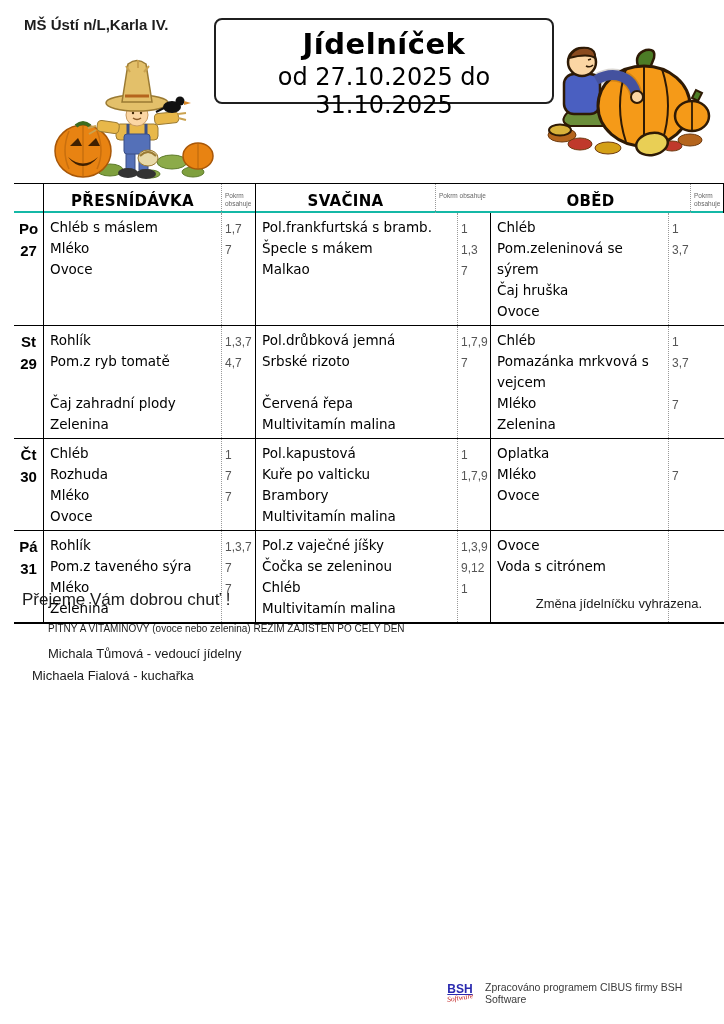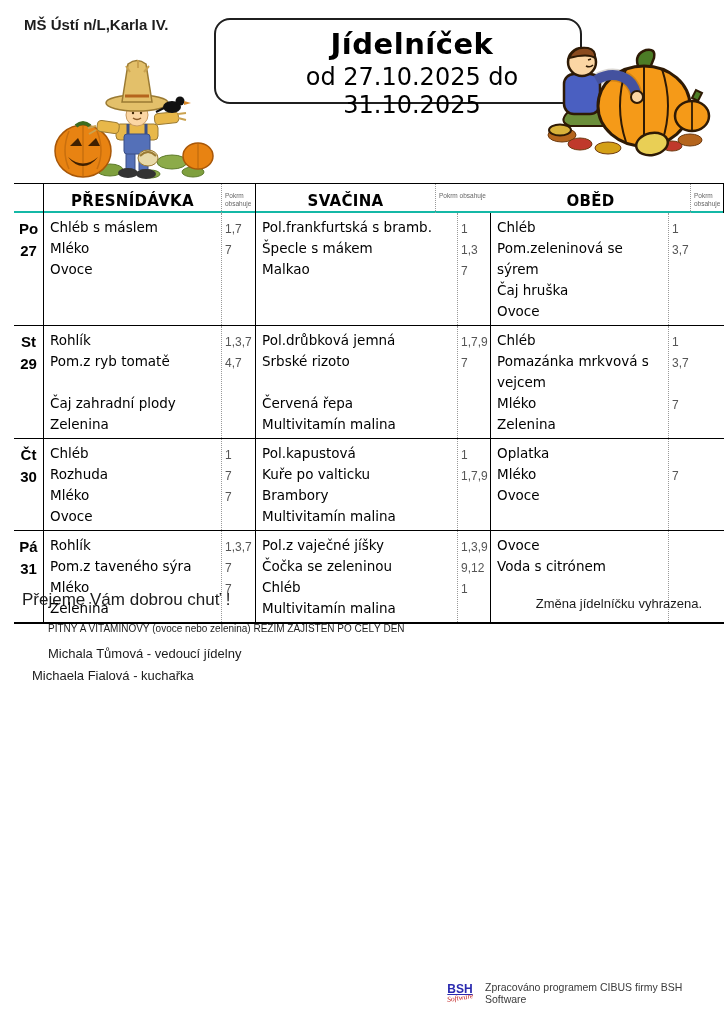--- a/index.html
+++ b/index.html
@@ -3,21 +3,21 @@
 <meta charset="utf-8">
 <style>
   html,body { margin:0; padding:0; background:#fff; }
   .page { position:relative; width:724px; height:1024px; background:#ffffff; overflow:hidden;
           font-family:"DejaVu Sans", sans-serif; color:#000; }
 
   
   .school { position:absolute; left:24px; top:16px; font-family:"Liberation Sans", sans-serif;
             font-weight:bold; font-size:15px; color:#1c1c1c; }
   .title-box { position:absolute; left:214px; top:18px; width:336px; height:82px;
-               border:2px solid #1f1f1f; border-radius:16px; background:#fff; text-align:center; z-index:2;padding-left:28px; }
+               border:2px solid #1f1f1f; border-radius:8px; background:#fff; text-align:center; z-index:2; }
   .title-main { font-size:29px; font-weight:bold; margin-top:7px; letter-spacing:0.5px; }
   .title-date { font-size:24px; margin-top:2px; }
   .clip-left  { position:absolute; left:50px; top:52px; z-index:1; }
   .clip-right { position:absolute; left:540px; top:40px; z-index:3; }
 
   
   .menu-table { position:absolute; left:14px; top:183px; width:710px; border-top:1.5px solid #000; }
   .row { display:grid; grid-template-columns:30px 212px 235px 233px; }
   .row.header { height:27px; border-bottom:2px solid #14b8a6; }
   .row.body   { border-bottom:1.5px solid #000; min-height:85px; }

